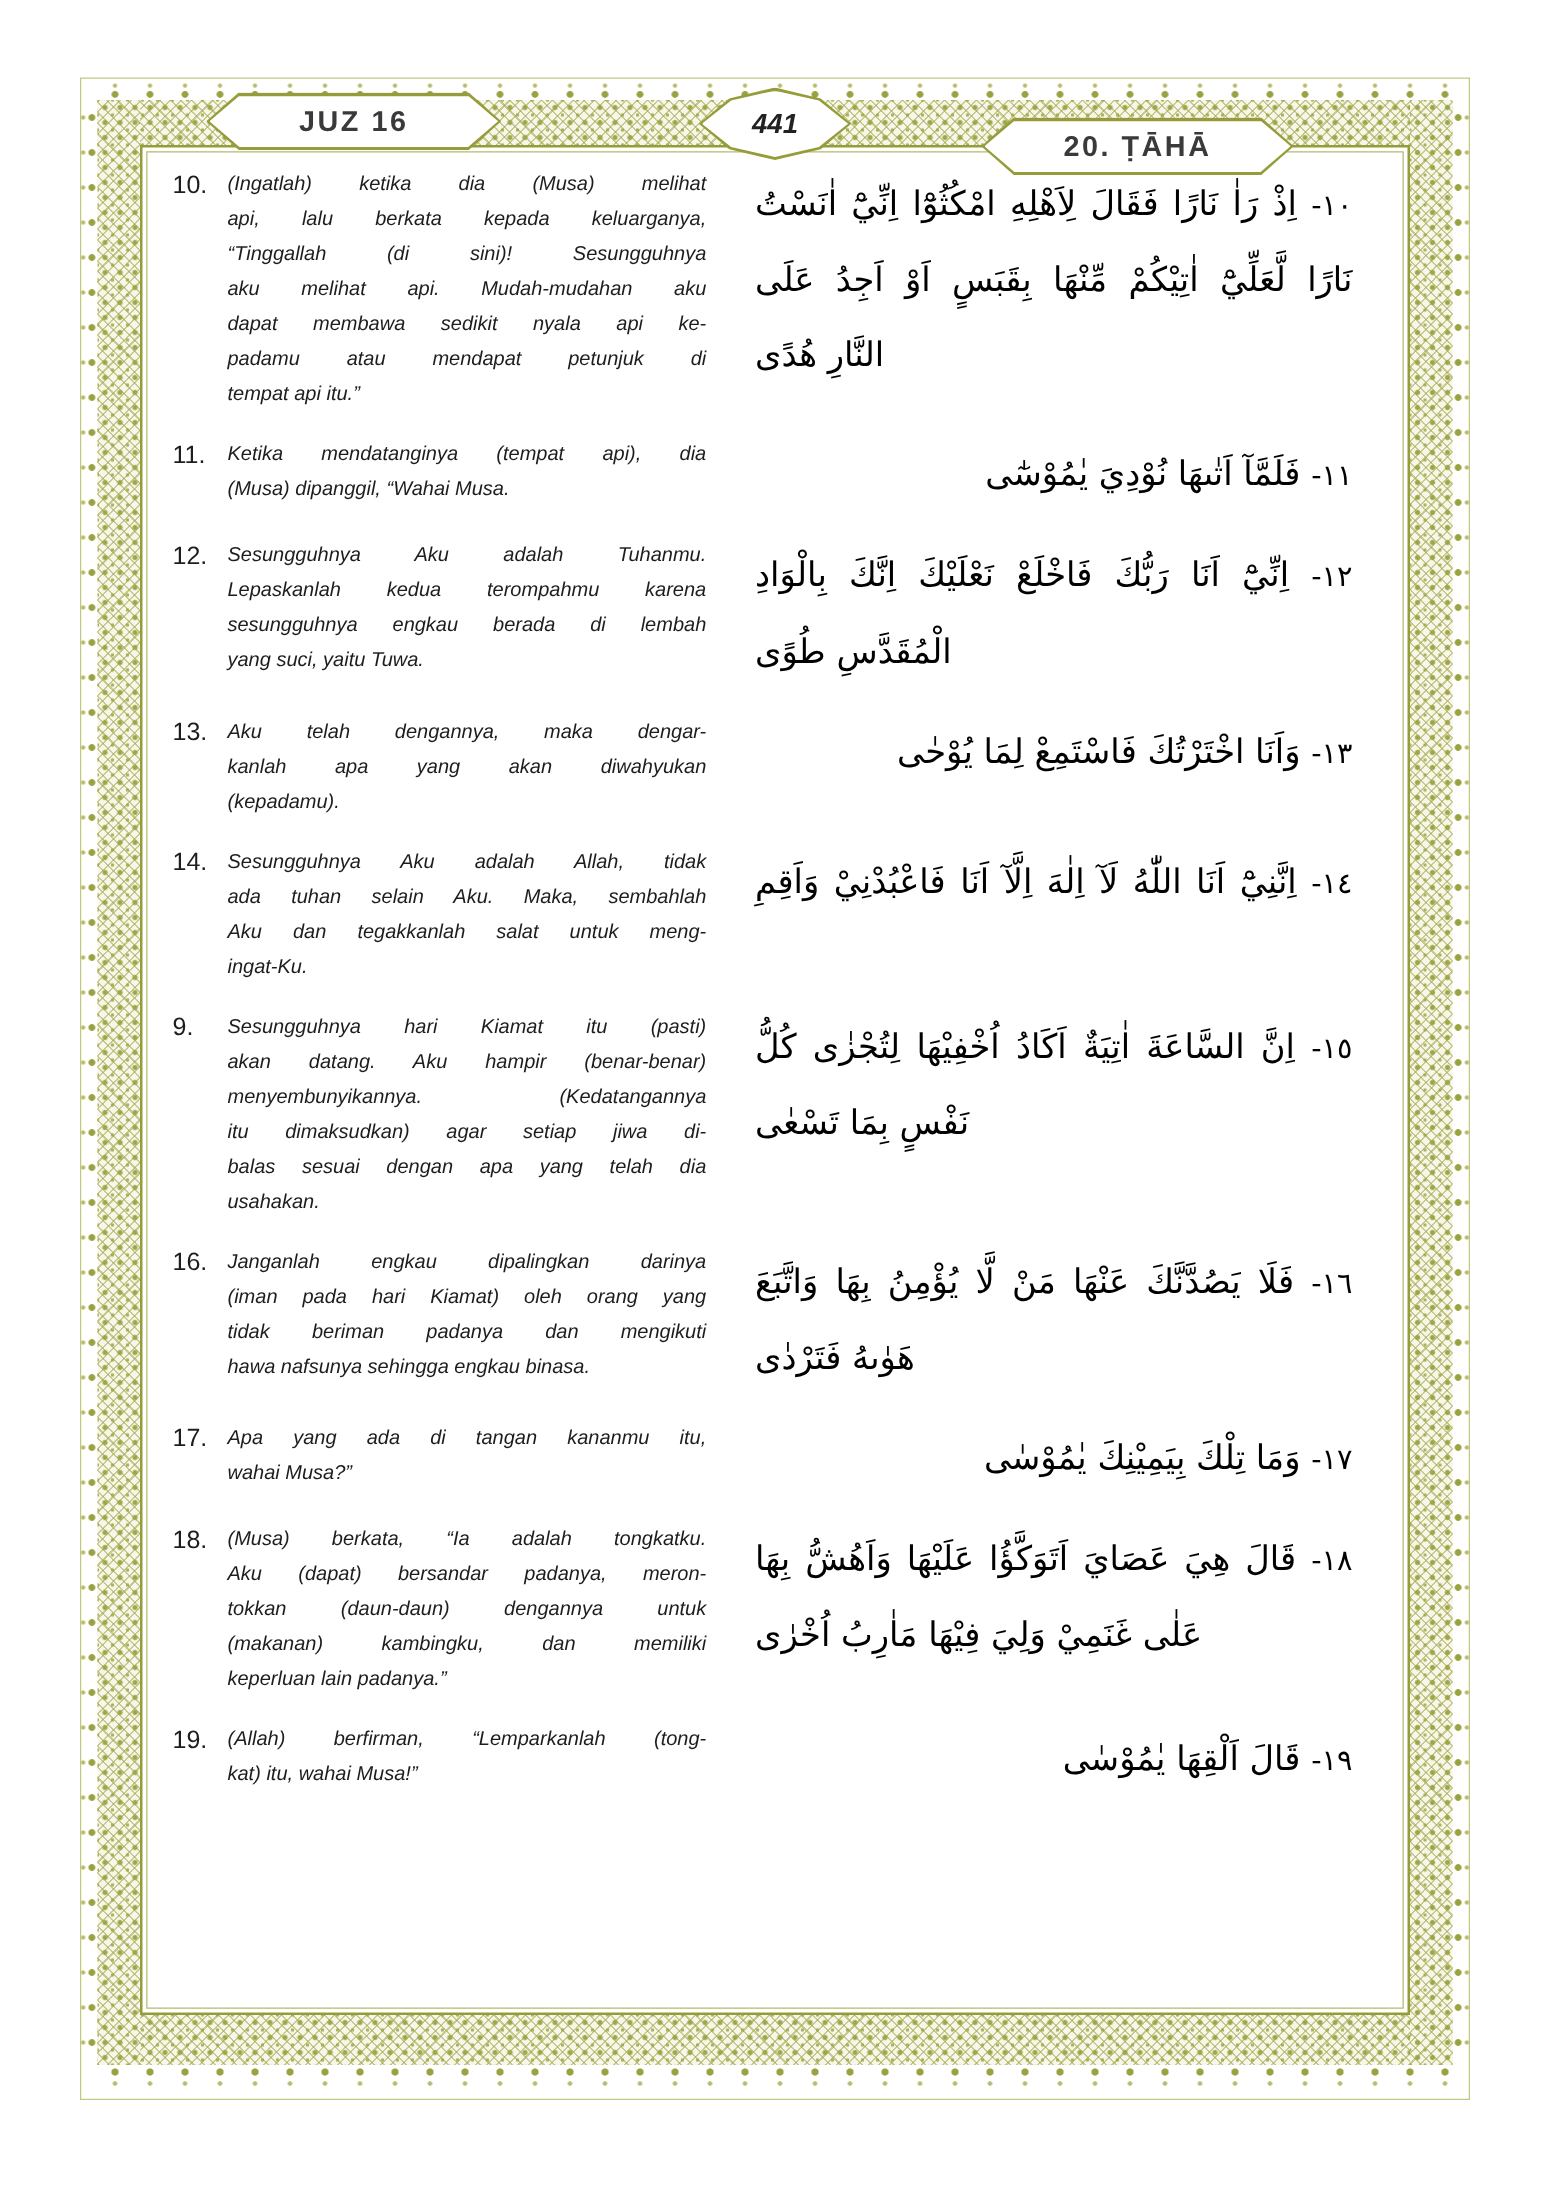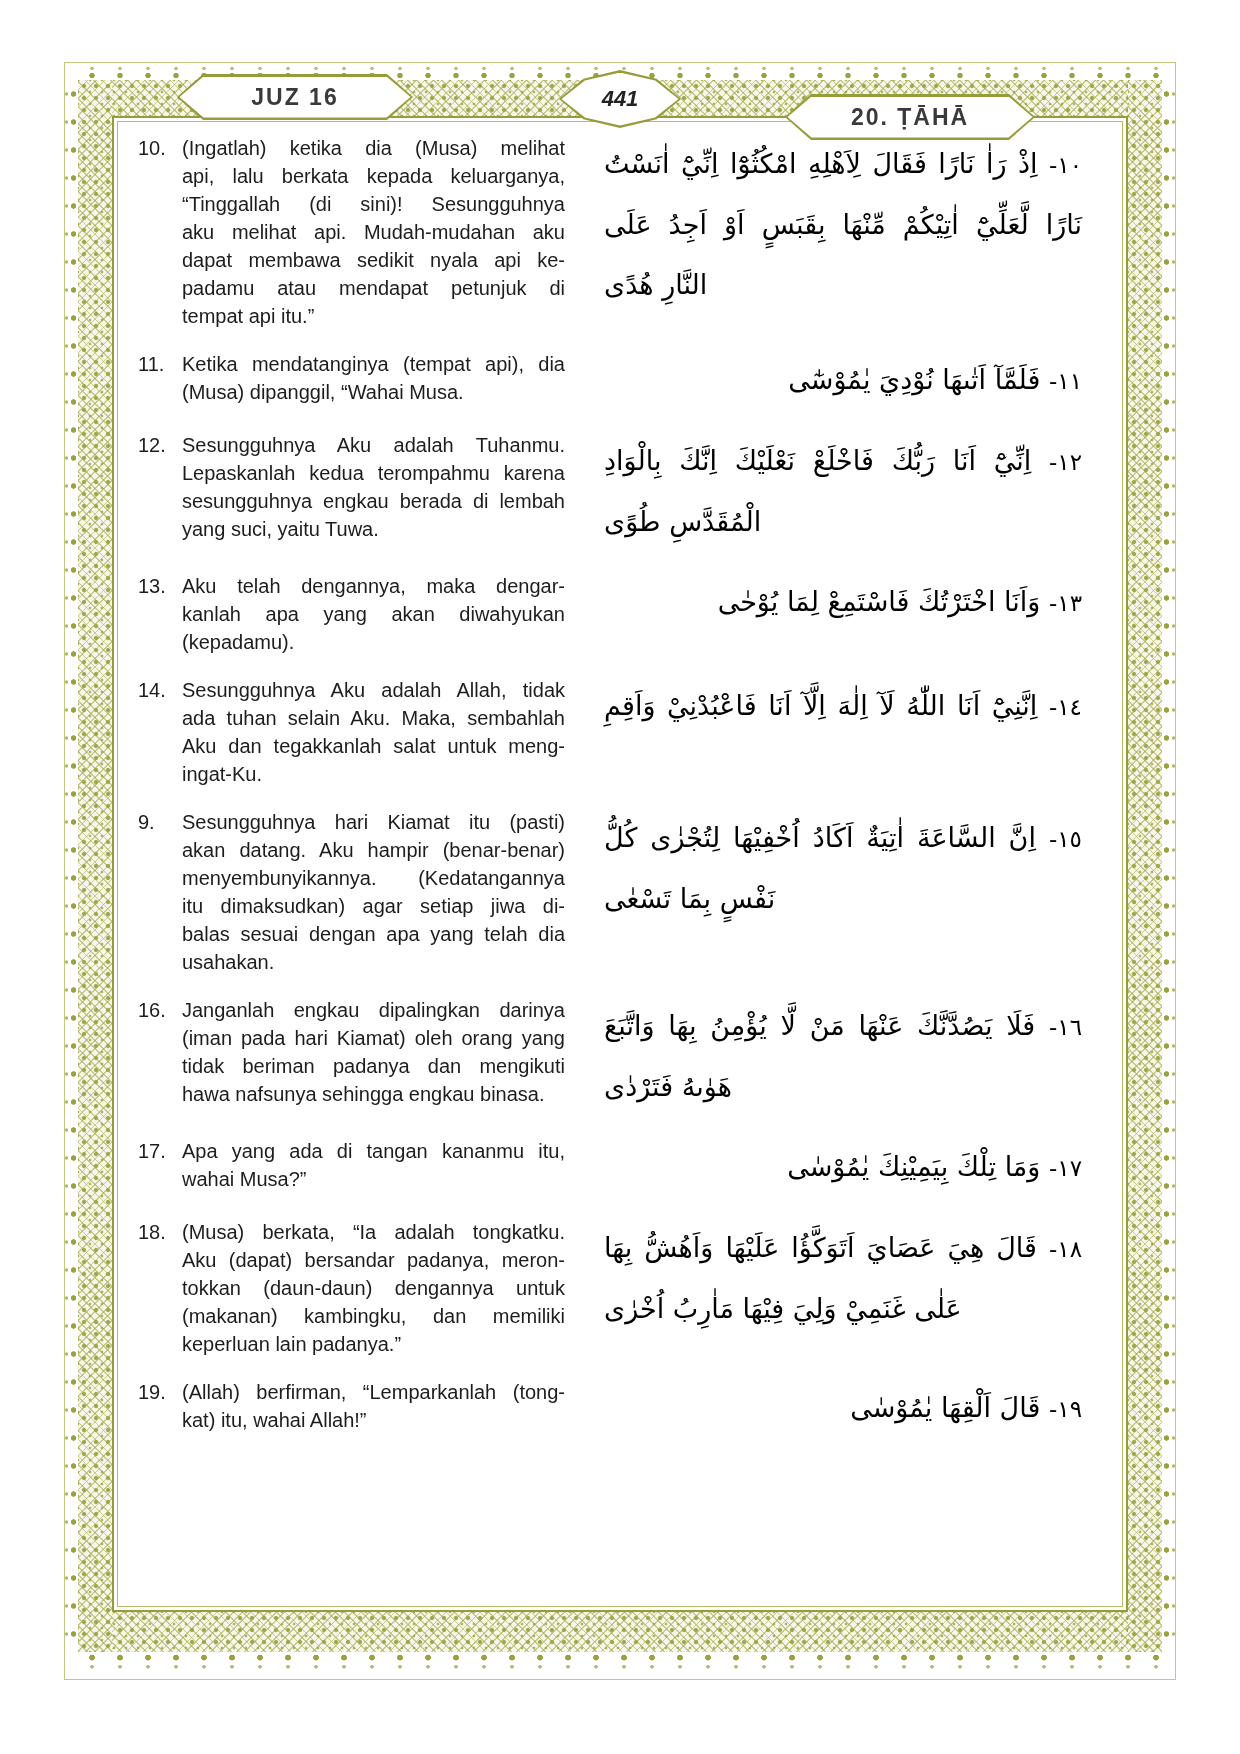--- a/index.html
+++ b/index.html
@@ -45,36 +45,36 @@
   .frame{position:absolute; left:112px; top:116px; right:112px; bottom:142px;
     border:2px solid #969c3a;}
   .frame::after{content:""; position:absolute; inset:3px; border:1px solid #b6bb6e;}
   
   .cart{position:absolute; top:74px; height:46px; background:#969c3a; z-index:5;
     filter:drop-shadow(0 0 0 rgba(0,0,0,0));
     clip-path:polygon(26px 0, calc(100% - 26px) 0, 100% 50%, calc(100% - 26px) 100%, 26px 100%, 0 50%);}
   .cart-i{position:absolute; inset:2.5px; background:#ffffff;
     clip-path:polygon(24px 0, calc(100% - 24px) 0, 100% 50%, calc(100% - 24px) 100%, 24px 100%, 0 50%);
     display:flex; align-items:center; justify-content:center;}
-  .cart-left{left:165px; width:236px;margin-left:12px;}
+  .cart-left{left:165px; width:236px;}
   .cart-right{left:785px; width:250px;margin-top:20px;}
   .cart-label{font-size:23px; font-weight:bold; color:#3a3a3a; letter-spacing:2px;}
   .med{position:absolute; left:559px; top:70px; width:122px; height:58px; background:#969c3a; z-index:6;
     clip-path:polygon(50% 0, 80% 15%, 100% 50%, 80% 85%, 50% 100%, 20% 85%, 0 50%, 20% 15%);font-style:italic;}
   .med-i{position:absolute; inset:2.5px; background:#ffffff;
     clip-path:polygon(50% 0, 80% 15%, 100% 50%, 80% 85%, 50% 100%, 20% 85%, 0 50%, 20% 15%);
     display:flex; align-items:center; justify-content:center;}
   .med-label{font-size:22px; font-weight:bold; color:#222;}
   
   .content{position:absolute; left:138px; top:134px; width:944px;}
   .row{display:flex; justify-content:space-between; align-items:flex-start; margin-bottom:20px;}
   .t-col{display:flex; width:427px;}
   .t-num{width:44px; flex:none; font-size:20px; line-height:28px; color:#1d1d1d;}
   .t-lines{width:383px;}
-  .tl{font-size:20px; line-height:28px; color:#1d1d1d;}
+  .tl{font-size:16px; line-height:28px; color:#1d1d1d;font-style:italic;}
   .tl.jl{text-align:justify; text-align-last:justify;}
   .tl.ll{text-align:left;}
   .a-col{width:478px; direction:rtl; font-family:"DejaVu Sans",sans-serif;margin-left:16px;}
   .al{font-size:27px; line-height:60px; color:#000;}
   .al.f{text-align:justify; text-align-last:justify;}
   .al.e{text-align:left;}
   .al.s{text-align:right;}
   .vnum{font-size:23px;}
 </style>
 </head>
@@ -251,21 +251,21 @@
         <div class="al f"><span class="vnum">١٨-</span> <span>قَالَ هِيَ عَصَايَ اَتَوَكَّؤُا عَلَيْهَا وَاَهُشُّ بِهَا</span></div>
         <div class="al e">عَلٰى غَنَمِيْ وَلِيَ فِيْهَا مَاٰرِبُ اُخْرٰى</div>
       </div>
     </div>
 
     <div class="row">
       <div class="t-col">
         <div class="t-num">19.</div>
         <div class="t-lines">
           <div class="tl jl">(Allah) berfirman, “Lemparkanlah (tong-</div>
-          <div class="tl ll">kat) itu, wahai Allah!”</div>
+          <div class="tl ll">kat) itu, wahai Musa!”</div>
         </div>
       </div>
       <div class="a-col" lang="ar">
         <div class="al s"><span class="vnum">١٩-</span> <span>قَالَ اَلْقِهَا يٰمُوْسٰى</span></div>
       </div>
     </div>
 
   </div>
 </div>
 

